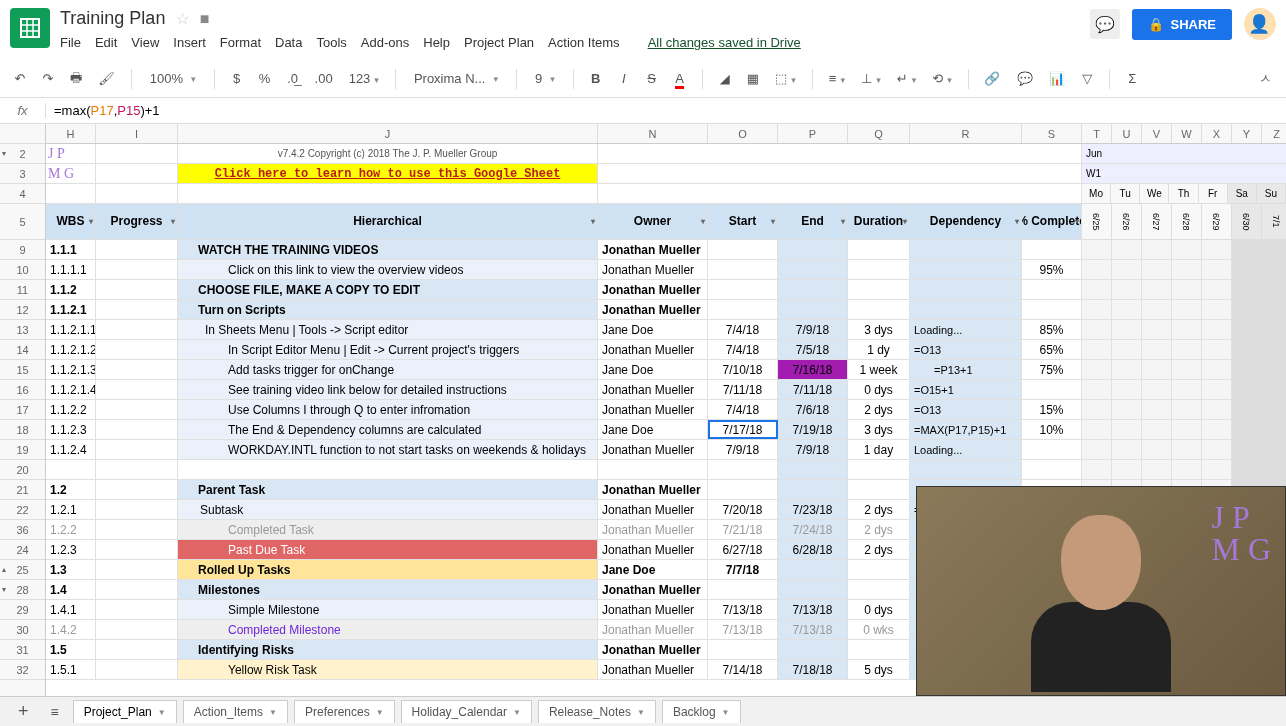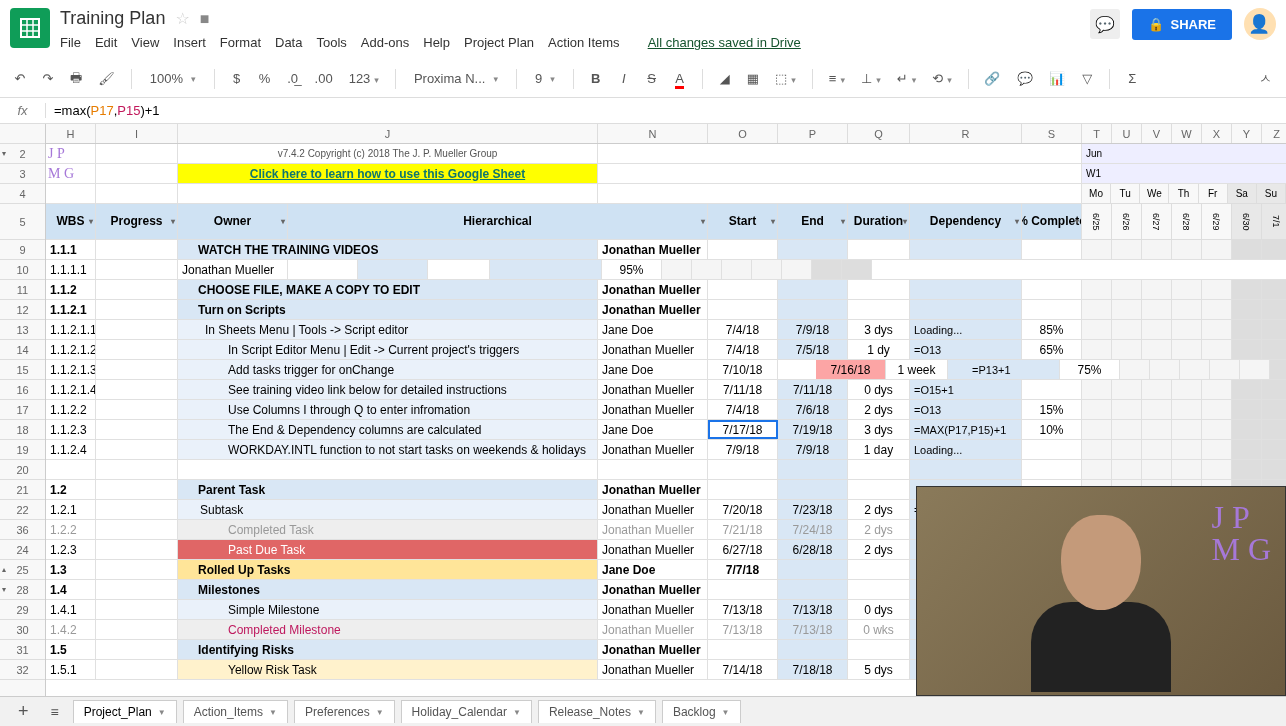--- a/index.html
+++ b/index.html
@@ -63,21 +63,21 @@
 .w-end { width: 70px; }
 .w-dur { width: 62px; }
 .w-dep { width: 112px; }
 .w-pct { width: 60px; }
 .w-day { width: 30px; }
 
 
 .hdr-row .cell { background: #cfe2f3; font-weight: bold; justify-content: center; position: relative; }
 .hdr-row .cell::after { content:"▾"; position:absolute; right:2px; font-size:8px; color:#666; }
 .hdr-row.tall .cell { line-height: 1.2; flex-direction: column; justify-content: center; }
-.info2 { background: #ffff00; color: #0f766e; text-decoration: underline; font-weight: bold; justify-content: center; }
+.info2 { background: #ffff00; color: #b91c1c; text-decoration: underline; font-weight: bold; justify-content: center; font-family: Liberation Mono, monospace; }
 
 
 .bg-task { background: #d9e7f5; }
 .bg-sub { background: #eaf1fa; }
 .bg-completed { background: #eee; color: #999; }
 .bg-pastdue { background: #e06666; color: #fff; }
 .bg-rollup { background: #ffe599; }
 .bg-yellowrisk { background: #fff2cc; }
 .bold { font-weight: bold; }
 
@@ -278,22 +278,22 @@
         <div class="gantt-cell " style="height:20px;line-height:20px">Tu</div>
         <div class="gantt-cell " style="height:20px;line-height:20px">We</div>
         <div class="gantt-cell " style="height:20px;line-height:20px">Th</div>
         <div class="gantt-cell " style="height:20px;line-height:20px">Fr</div>
         <div class="gantt-cell sat" style="height:20px;line-height:20px">Sa</div>
         <div class="gantt-cell sat" style="height:20px;line-height:20px">Su</div>
       </div>
       <div class="row tall hdr-row">
   <div class="cell w-wbs">WBS</div>
   <div class="cell w-prog">Progress</div>
+  <div class="cell w-hier">Hierarchical</div>
   <div class="cell w-own">Owner</div>
-  <div class="cell w-hier">Hierarchical</div>
   <div class="cell w-start">Start</div>
   <div class="cell w-end">End</div>
   <div class="cell w-dur">Duration</div>
   <div class="cell w-dep">Dependency</div>
   <div class="cell w-pct">% Complete</div>
         <div class="gantt-cell " style="height:36px;writing-mode:vertical-rl;line-height:30px;font-size:9px">6/25</div>
         <div class="gantt-cell " style="height:36px;writing-mode:vertical-rl;line-height:30px;font-size:9px">6/26</div>
         <div class="gantt-cell " style="height:36px;writing-mode:vertical-rl;line-height:30px;font-size:9px">6/27</div>
         <div class="gantt-cell " style="height:36px;writing-mode:vertical-rl;line-height:30px;font-size:9px">6/28</div>
         <div class="gantt-cell " style="height:36px;writing-mode:vertical-rl;line-height:30px;font-size:9px">6/29</div>
@@ -320,20 +320,21 @@
         <div class="cell w-day" style="background:#ddd"></div>
         <div class="cell w-day" style="background:#ddd"></div>
       </div>
       <div class="row">
     <div class="cell w-wbs " style="">1.1.1.1</div>
     <div class="cell w-prog">
           <div class="pbar">
             <div class="pseg pg-green" style="width:90%"></div>
           </div>
         </div>
+    <div class="cell w-hier bg-sub " style="padding-left:50px;">Click on this link to view the overview videos</div>
     <div class="cell w-own " style="">Jonathan Mueller</div>
     <div class="cell w-start center  " style=""></div>
     <div class="cell w-end center" style="background:#d9e7f5;"></div>
     <div class="cell w-dur center" style=""></div>
     <div class="cell w-dep" style="background:#d9e7f5;font-size:11px;"></div>
     <div class="cell w-pct center" style="">95%</div>
         <div class="cell w-day" style="background:#f5f5f5"></div>
         <div class="cell w-day" style="background:#f5f5f5"></div>
         <div class="cell w-day" style="background:#f5f5f5"></div>
         <div class="cell w-day" style="background:#f5f5f5"></div>
@@ -429,21 +430,21 @@
       <div class="row">
     <div class="cell w-wbs " style="">1.1.2.1.3</div>
     <div class="cell w-prog">
           <div class="pbar">
             <div class="pseg pg-green" style="width:25%"></div>
           </div>
         </div>
     <div class="cell w-hier bg-sub " style="padding-left:50px;">Add tasks trigger for onChange</div>
     <div class="cell w-own " style="">Jane Doe</div>
     <div class="cell w-start center  " style="">7/10/18</div>
-    <div class="cell w-end center" style="background:#fca5a5;margin-left:38px;">7/16/18</div>
+    <div class="cell w-end center" style="background:#a21caf;">7/16/18</div>
     <div class="cell w-dur center" style="">1 week</div>
     <div class="cell w-dep" style="background:#d9e7f5;font-size:11px;padding-left:24px;">=P13+1</div>
     <div class="cell w-pct center" style="">75%</div>
         <div class="cell w-day" style="background:#f5f5f5"></div>
         <div class="cell w-day" style="background:#f5f5f5"></div>
         <div class="cell w-day" style="background:#f5f5f5"></div>
         <div class="cell w-day" style="background:#f5f5f5"></div>
         <div class="cell w-day" style="background:#f5f5f5"></div>
         <div class="cell w-day" style="background:#ddd"></div>
         <div class="cell w-day" style="background:#ddd"></div>
@@ -700,21 +701,21 @@
         <div class="cell w-day" style="background:#ddd"></div>
         <div class="cell w-day" style="background:#ddd"></div>
       </div>
       <div class="row">
     <div class="cell w-wbs " style="color:#999">1.4.2</div>
     <div class="cell w-prog">
           <div class="pbar">
             <div class="pseg pg-blue" style="width:100%"></div>
           </div>
         </div>
-    <div class="cell w-hier bg-completed " style="padding-left:50px;color:#be185d">Completed Milestone</div>
+    <div class="cell w-hier bg-completed " style="padding-left:50px;color:#6d28d9">Completed Milestone</div>
     <div class="cell w-own " style="color:#999">Jonathan Mueller</div>
     <div class="cell w-start center  " style="color:#999">7/13/18</div>
     <div class="cell w-end center" style="background:#d9e7f5;color:#999">7/13/18</div>
     <div class="cell w-dur center" style="color:#999">0 wks</div>
     <div class="cell w-dep" style="background:#d9e7f5;font-size:11px;color:#999"></div>
     <div class="cell w-pct center" style="color:#999"></div>
         <div class="cell w-day" style="background:#f5f5f5"></div>
         <div class="cell w-day" style="background:#f5f5f5"></div>
         <div class="cell w-day" style="background:#f5f5f5"></div>
         <div class="cell w-day" style="background:#f5f5f5"></div>

